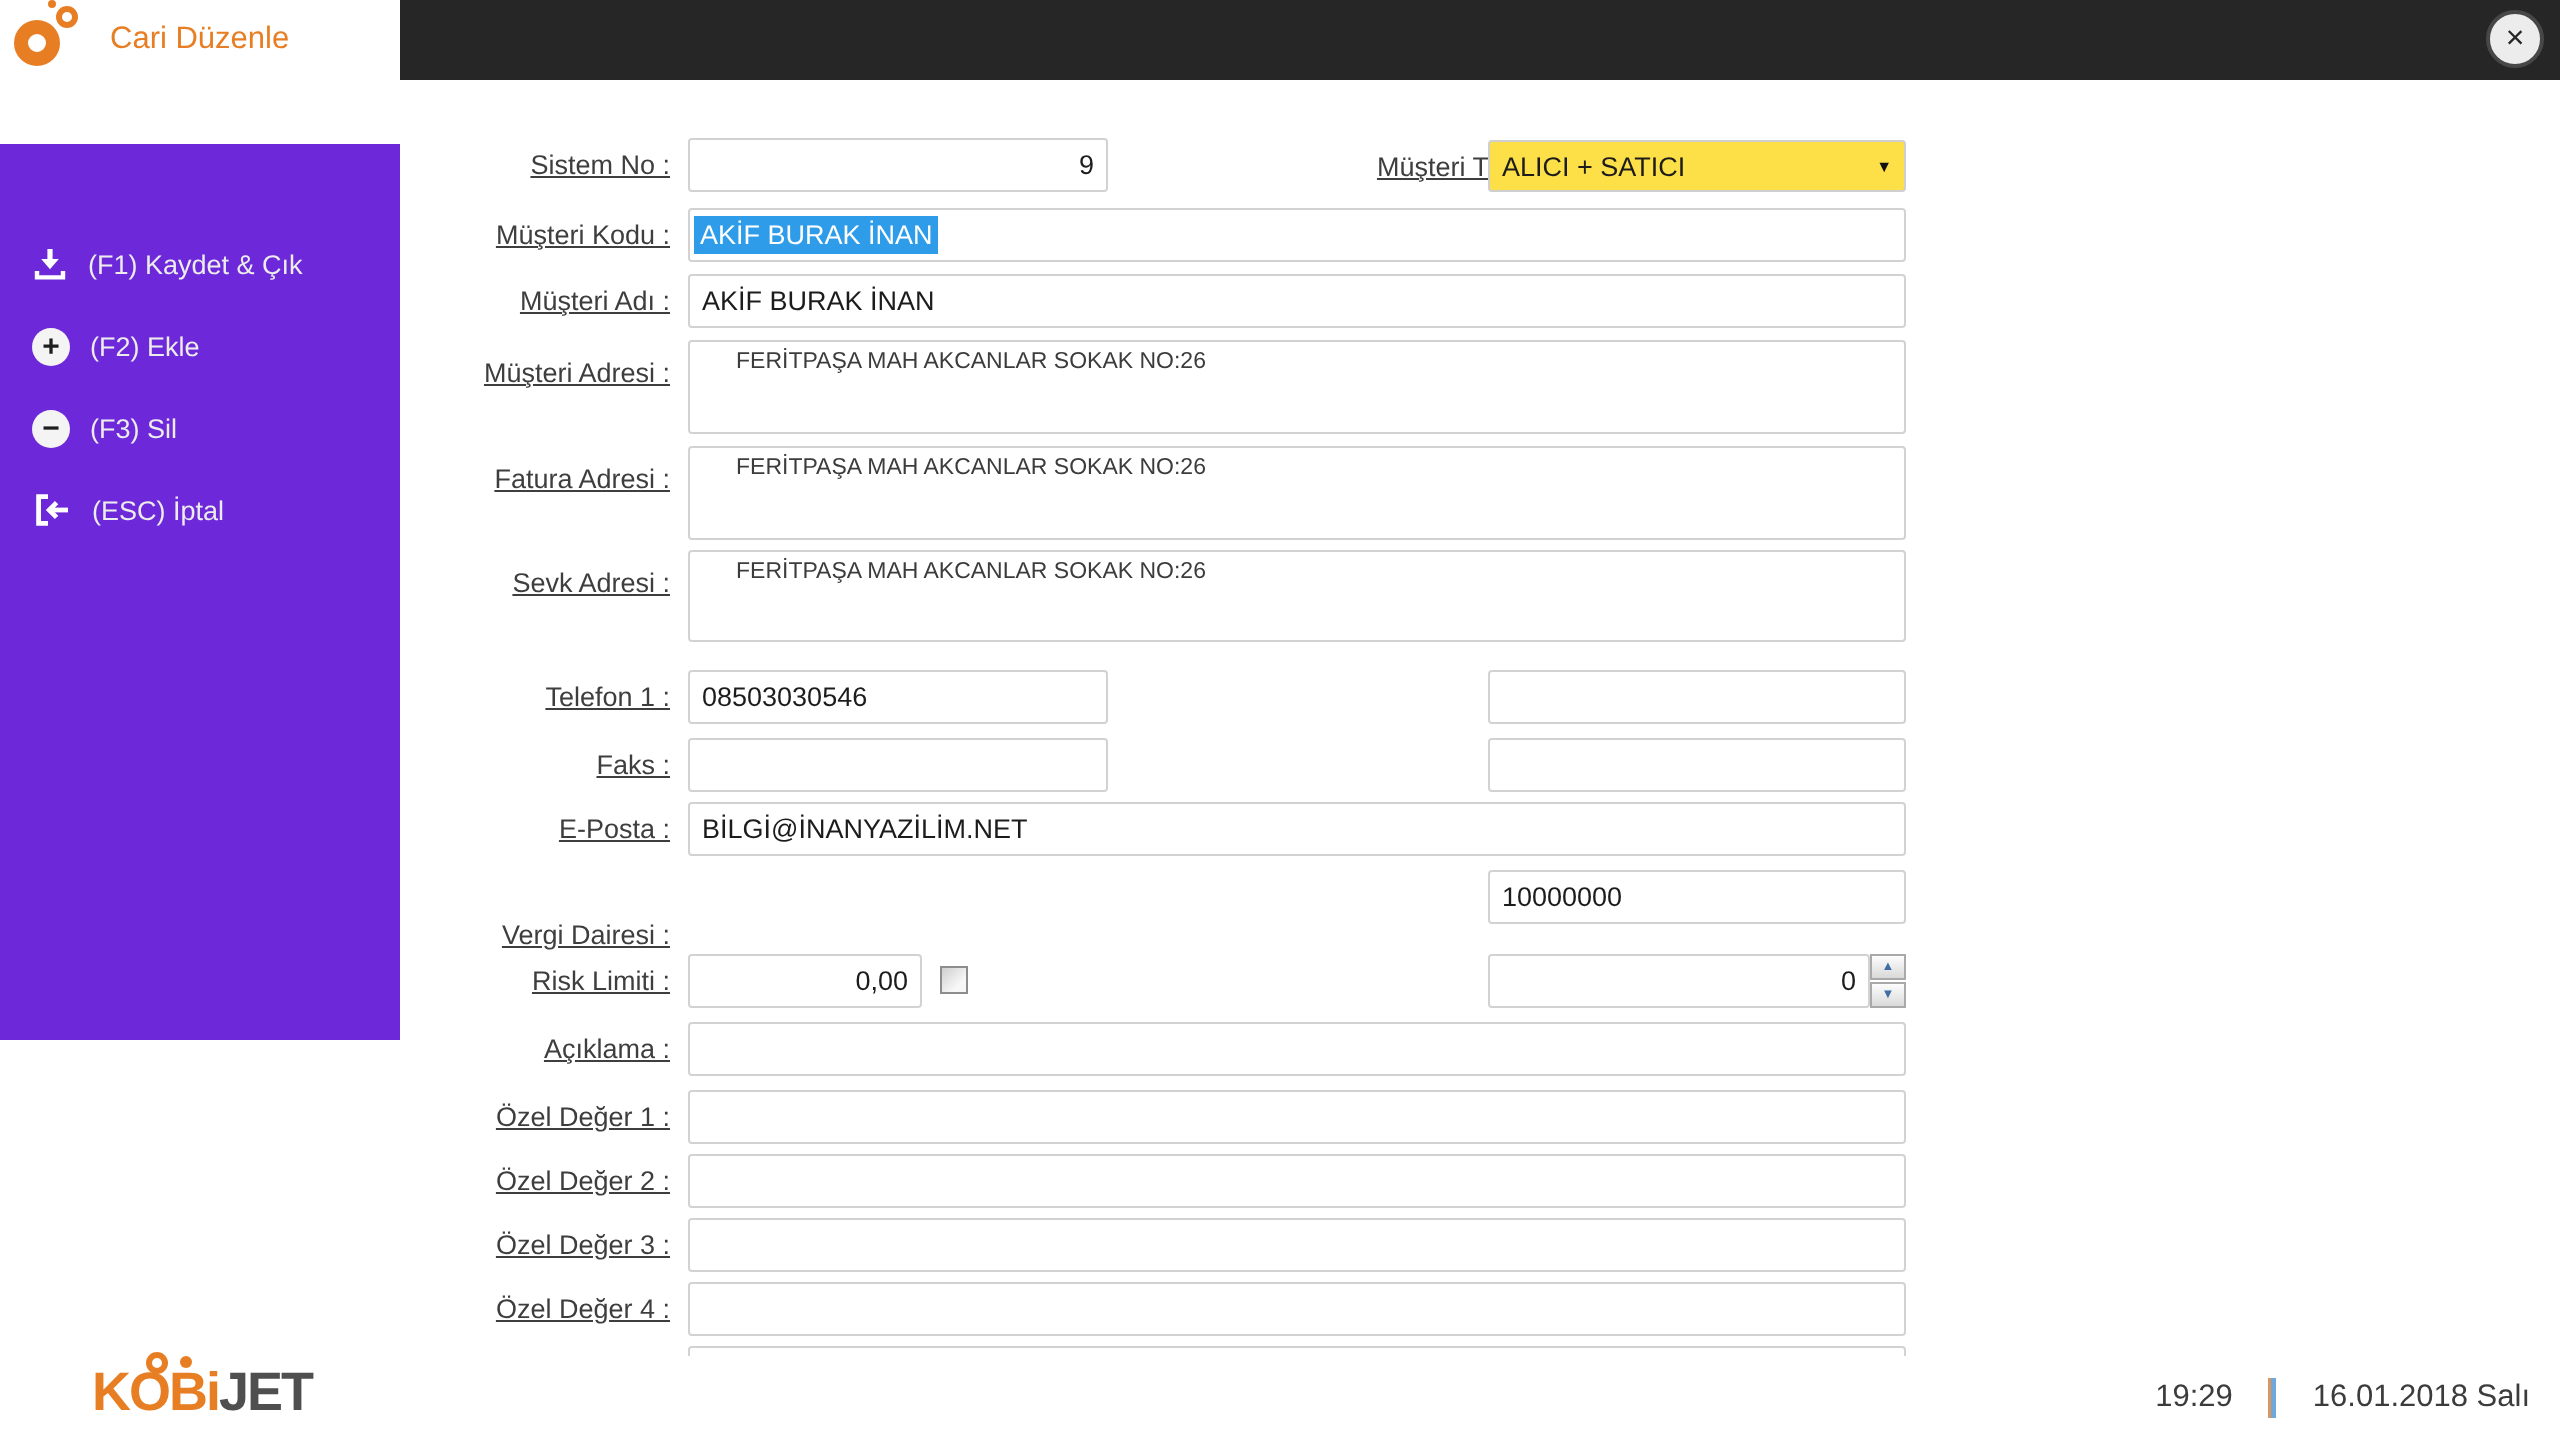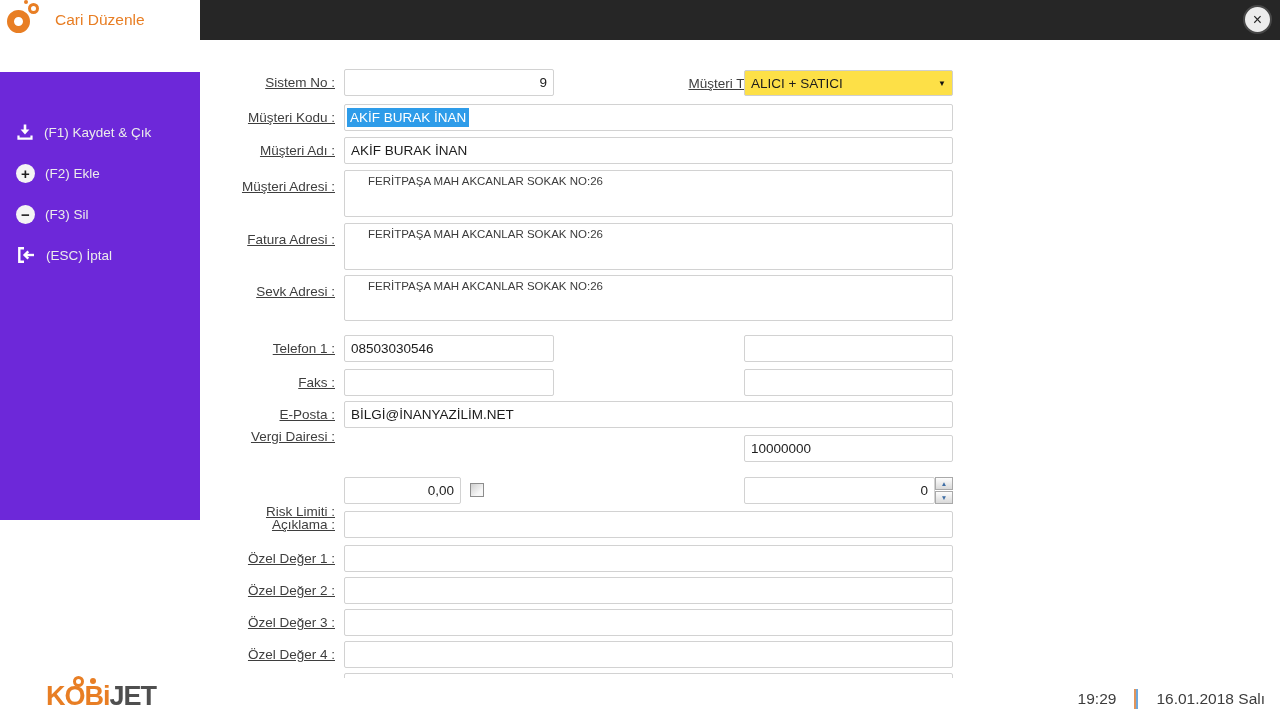--- a/index.html
+++ b/index.html
@@ -138,24 +138,24 @@
   <input class="inp w-s" style="left: 344px; top: 335px;" value="08503030546">
   <input class="inp w-r" style="left: 744px; top: 335px;" value="">
 
   <div class="lbl l" style="top:369px">Faks :</div>
   <input class="inp w-s" style="left: 344px; top: 369px;" value="">
   <input class="inp w-r" style="left: 744px; top: 369px;" value="">
 
   <div class="lbl l" style="top:401px">E-Posta :</div>
   <input class="inp w-f" style="left: 344px; top: 401px;" value="BİLGİ@İNANYAZİLİM.NET">
 
-  <div class="lbl l" style="top:423px">Vergi Dairesi :</div>
+  <div class="lbl l" style="top:454px">Vergi Dairesi :</div>
   <input class="inp w-r" style="left: 744px; top: 435px;" value="10000000">
 
-  <div class="lbl l" style="top:498px">Risk Limiti :</div>
+  <div class="lbl l" style="top:477px">Risk Limiti :</div>
   <input class="inp num" style="left: 344px; top: 477px; width: 117px;" value="0,00">
   <div class="checkbox" style="left:470px;top:483px"></div>
   <input class="inp num" style="left: 744px; top: 477px; width: 191px;" value="0">
   <div class="spinner" style="left:935px;top:477px">
     <div class="spin-btn">
         <span>▲</span>
       </div>
     <div class="spin-btn">
         <span>▼</span>
       </div>

